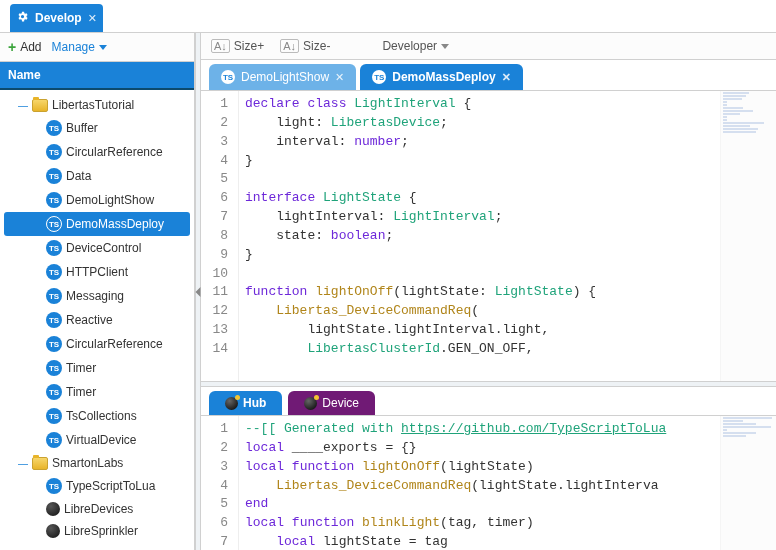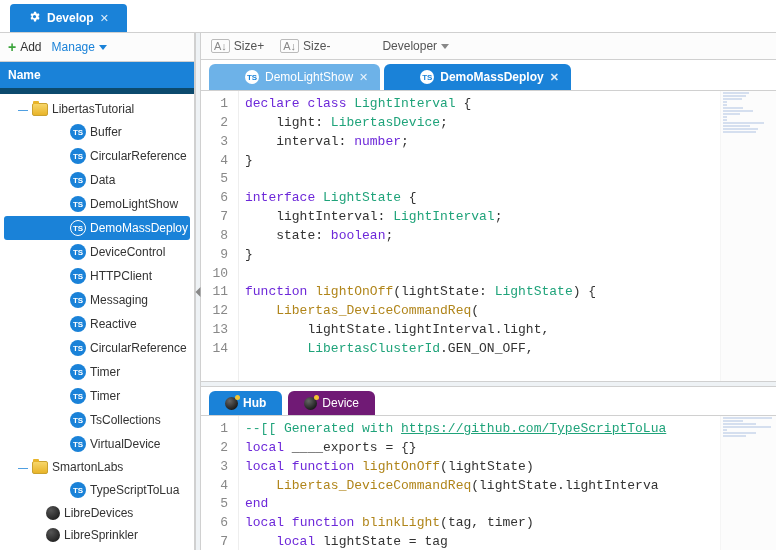--- a/index.html
+++ b/index.html
@@ -1,43 +1,43 @@
 <!DOCTYPE html>
 <html><head>
 <meta charset="utf-8">
 <style>
 * { box-sizing: border-box; margin: 0; padding: 0; }
 body { font-family: Arial, Helvetica, sans-serif; font-size: 12px; background: #fff; width: 776px; height: 550px; overflow: hidden; color: #333; }
 .app { display: flex; flex-direction: column; height: 100%; }
 
 .top-tabs { display: flex; background: #fff; border-bottom: 1px solid #d0d0d0; padding-left: 10px; padding-top: 4px; }
-.top-tab { background: #1a82d8; color: #fff; padding: 6px 18px; border-radius: 4px 4px 0 0; display: flex; align-items: center; gap: 6px; font-size: 12px; font-weight: bold; }
+.top-tab { background: #1a82d8; color: #fff; padding: 6px 6px; border-radius: 4px 4px 0 0; display: flex; align-items: center; gap: 6px; font-size: 12px; font-weight: bold; }
 .top-tab .close-x { font-weight: normal; opacity: 0.85; cursor: pointer; font-size: 11px; }
 
 .main-area { display: flex; flex: 1; min-height: 0; }
 
 .left-panel { width: 195px; display: flex; flex-direction: column; border-right: 1px solid #d0d0d0; }
 .toolbar-left { display: flex; align-items: center; gap: 10px; padding: 6px 8px; border-bottom: 1px solid #d0d0d0; background: #fcfcfc; }
 .add-btn { display: flex; align-items: center; gap: 4px; color: #333; cursor: pointer; }
 .plus-ic { color: #3ba43b; font-weight: bold; font-size: 14px; }
 .manage-btn { display: flex; align-items: center; gap: 4px; color: #1a82d8; cursor: pointer; }
 .caret-dn { width: 0; height: 0; border-left: 4px solid transparent; border-right: 4px solid transparent; border-top: 5px solid #1a82d8; display: inline-block; }
 
-.name-header { background: #1a82d8; color: #fff; font-weight: bold; padding: 6px 8px; border-bottom: 6px solid #0c4a6e; }
+.name-header { background: #1a82d8; color: #fff; font-weight: bold; padding: 6px 8px; border-bottom: 2px solid #0c4a6e; }
 
 .tree { flex: 1; overflow-y: auto; padding: 4px 0; background: #fff; }
 .tree-row { display: flex; align-items: center; gap: 4px; padding: 4px 6px; cursor: pointer; white-space: nowrap; }
 .tree-row.indent1 { padding-left: 18px; }
 .tree-row.indent2 { padding-left: 46px; }
 .tree-row.selected { background: #1a82d8; color: #fff; border-radius: 3px; margin: 0 4px; padding-left: 42px; }
 .tree-row.selected .ts-ic { background: #1a82d8; border: 1px solid #fff; }
 .toggle-ic { width: 10px; color: #1a82d8; font-size: 10px; text-align: center; }
 .folder-ic { width: 16px; height: 13px; background: linear-gradient(#f7d66a,#e8b429); border-radius: 2px; border: 1px solid #caa230; position: relative; }
 .folder-ic::before { content: ""; position: absolute; top: -3px; left: 0; width: 6px; height: 3px; background: #e8b429; border-radius: 1px 1px 0 0; }
-.ts-ic { width: 16px; height: 16px; border-radius: 50%; background: #1a82d8; color: #fff; font-size: 8px; font-weight: bold; display: flex; align-items: center; justify-content: center; flex-shrink: 0; margin-left: 24px; }
+.ts-ic { width: 16px; height: 16px; border-radius: 50%; background: #1a82d8; color: #fff; font-size: 8px; font-weight: bold; display: flex; align-items: center; justify-content: center; flex-shrink: 0; }
 .ball-ic { width: 14px; height: 14px; border-radius: 50%; background: radial-gradient(circle at 35% 30%, #555, #111); flex-shrink: 0; }
 
 .right-panel { flex: 1; display: flex; flex-direction: column; min-width: 0; position: relative; }
 .splitter-v { width: 6px; background: #eef2f5; border-left: 1px solid #d0d0d0; border-right: 1px solid #d0d0d0; position: relative; cursor: col-resize; }
 .splitter-v .grip { position: absolute; left: 50%; top: 50%; transform: translate(-50%,-50%); width: 0; height: 0; border-top: 5px solid transparent; border-bottom: 5px solid transparent; border-right: 5px solid #888; }
 .toolbar-right { display: flex; align-items: center; gap: 16px; padding: 6px 10px; border-bottom: 1px solid #d0d0d0; background: #fcfcfc; color: #555; }
 .tb-item { display: flex; align-items: center; gap: 4px; cursor: pointer; }
 .aa-ic { font-size: 11px; color: #888; border: 1px solid #bbb; padding: 0 2px; border-radius: 2px; }
 
 .editor-tabs { display: flex; gap: 4px; padding: 4px 8px 0; background: #fff; }

